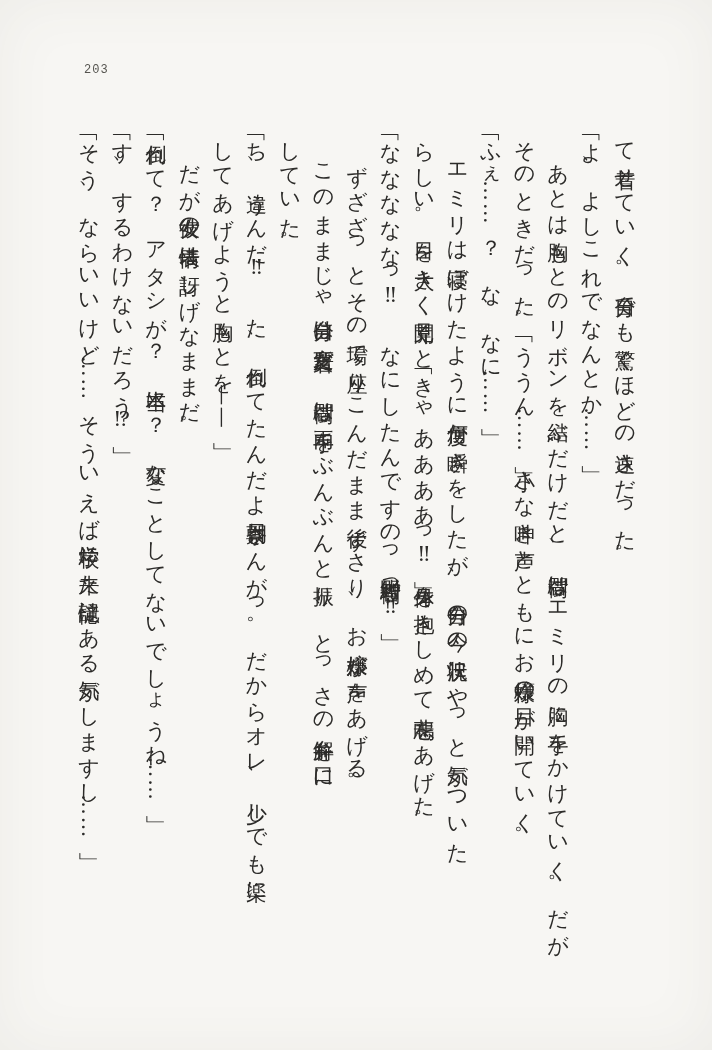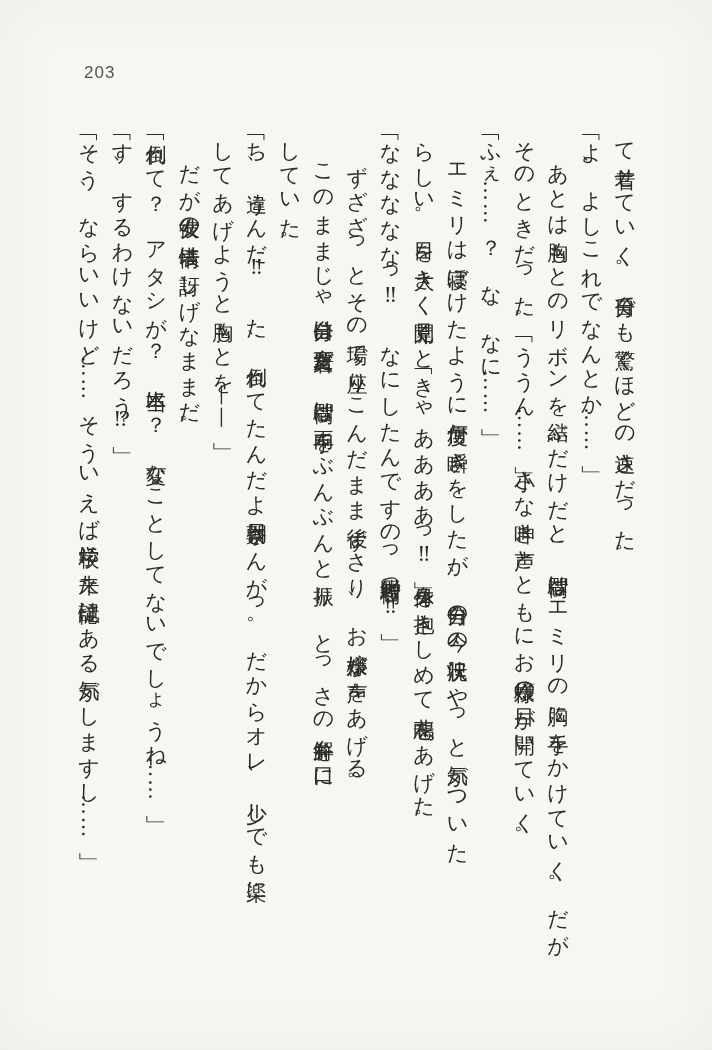--- a/index.html
+++ b/index.html
@@ -23,24 +23,24 @@
     width: 712px;
     height: 1050px;
     background: var(--background);
     
     box-shadow: inset 0 0 60px rgba(90, 85, 75, 0.06);
   }
   .page-number {
     position: absolute;
     left: 84px;
     top: 63px;
-    font-size: 17px;
+    font-size: 12px;
     letter-spacing: 1px;
     color: var(--page_number);
-    font-family: Liberation Sans, sans-serif;
+    font-family: Liberation Mono, monospace;
   }
   .text-block {
     position: absolute;
     top: 127px;
     right: 71px;
     height: 872px;
     writing-mode: vertical-rl;
     text-orientation: mixed;
     font-size: 21px;
     line-height: 33.5px;

